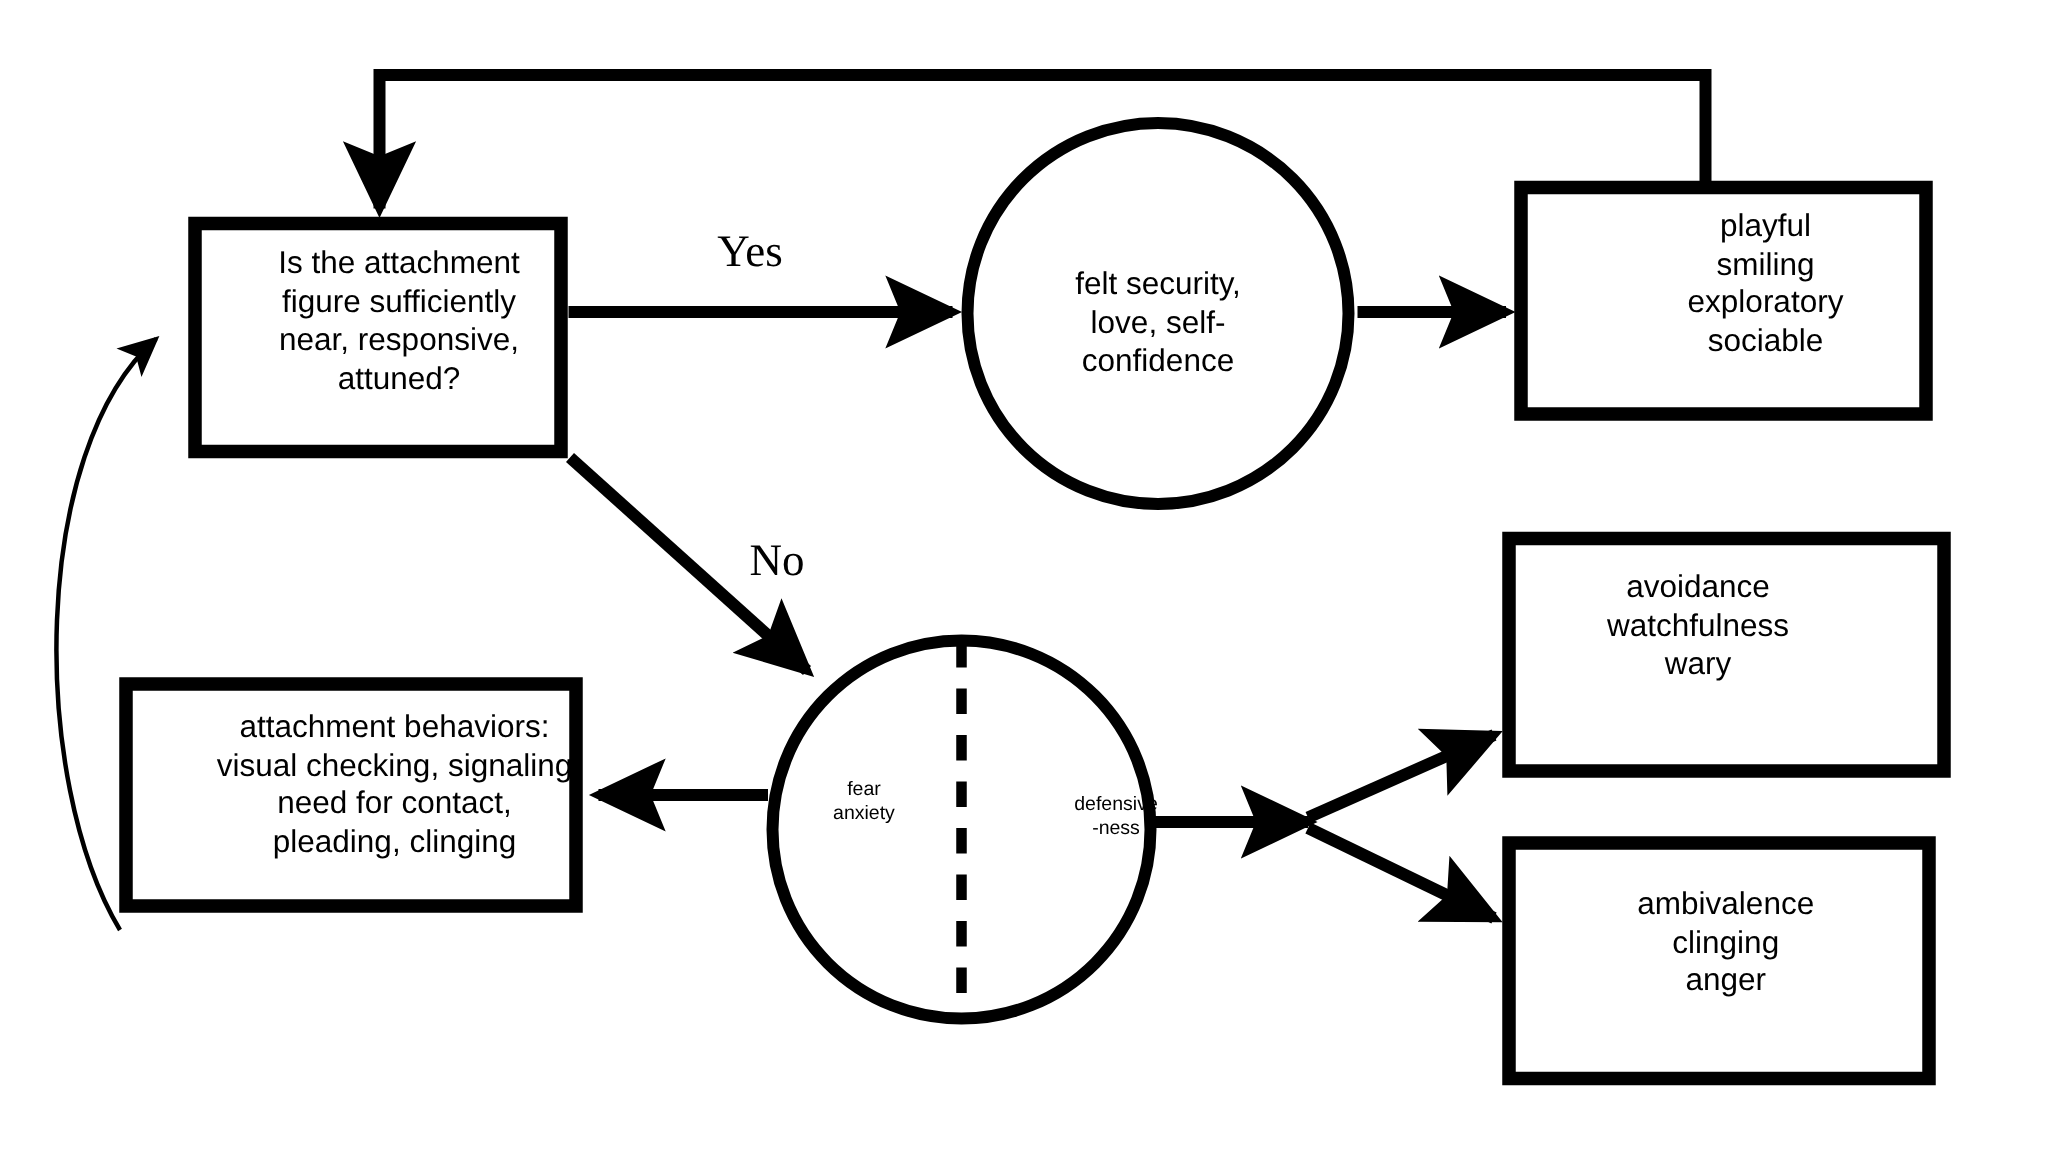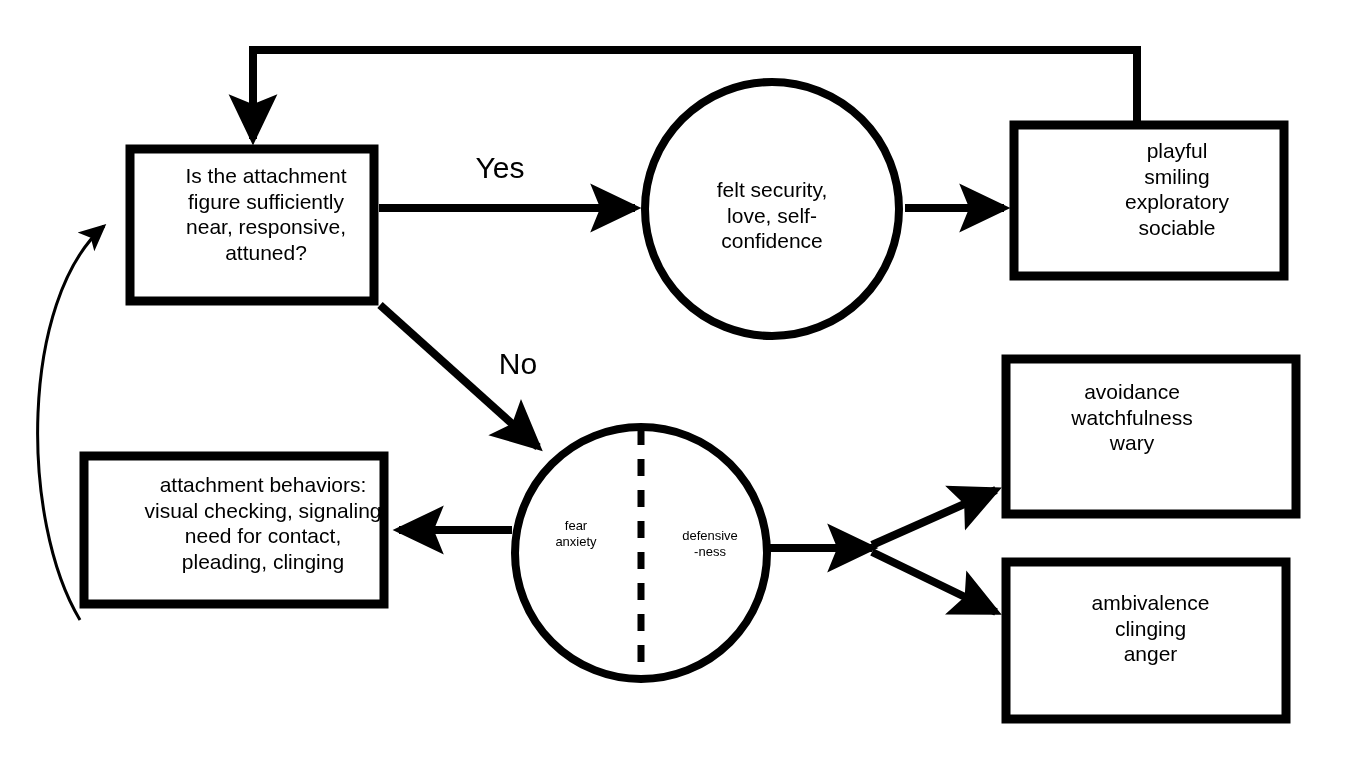--- a/index.html
+++ b/index.html
@@ -52,21 +52,21 @@
     position: absolute;
     color: #000000;
     text-align: center;
     line-height: 1.22;
     white-space: pre-line;
     font-family: "Liberation Sans", sans-serif;
     pointer-events: none;
   }
   .node-label { font-size: 21px; }
   .node-label-small { font-size: 13px; }
-  .edge-label { font-size: 30px; }
+  .edge-label { font-size: 30px; font-family: Liberation Serif, serif; }
 </style>
 </head>
 <body>
 
 <div id="diagram-root">
 
   <svg class="diagram-canvas" viewBox="0 0 1366 768">
     <defs>
       <marker id="arrowBig" markerWidth="7" markerHeight="7" refX="5.6" refY="3.5" orient="auto" markerUnits="strokeWidth">
         <path d="M0,0.45 L6.4,3.5 L0,6.55 L1.25,3.5 Z" fill="#000000"></path>
@@ -120,33 +120,33 @@
 confidence</div>
 
   <div class="label-text node-label" style="left:1020px; top:138px; width:258px;padding-left:28px;">playful
 smiling
 exploratory
 sociable</div>
 
   <div class="label-text node-label-small" style="left:521px; top:518px; width:110px;">fear
 anxiety</div>
 
-  <div class="label-text node-label-small" style="left:654px; top:528px; width:112px;">defensive
+  <div class="label-text node-label-small" style="left:688px; top:528px; width:112px;">defensive
 -ness</div>
 
   <div class="label-text node-label" style="left:90px; top:472px; width:288px;padding-left:29px;">attachment behaviors:
 visual checking, signaling
 need for contact,
 pleading, clinging</div>
 
   <div class="label-text node-label" style="left:1012px; top:379px; width:240px;">avoidance
 watchfulness
 wary</div>
 
   <div class="label-text node-label" style="left:1012px; top:590px; width:277px;">ambivalence
 clinging
 anger</div>
 
   <div class="label-text edge-label" style="left:440px; top:150px; width:120px;">Yes</div>
 
-  <div class="label-text edge-label" style="left:458px; top:346px; width:120px;">No</div>
+  <div class="label-text edge-label" style="left:458px; top:356px; width:120px;">No</div>
 
 </div>
 
 </body></html>

